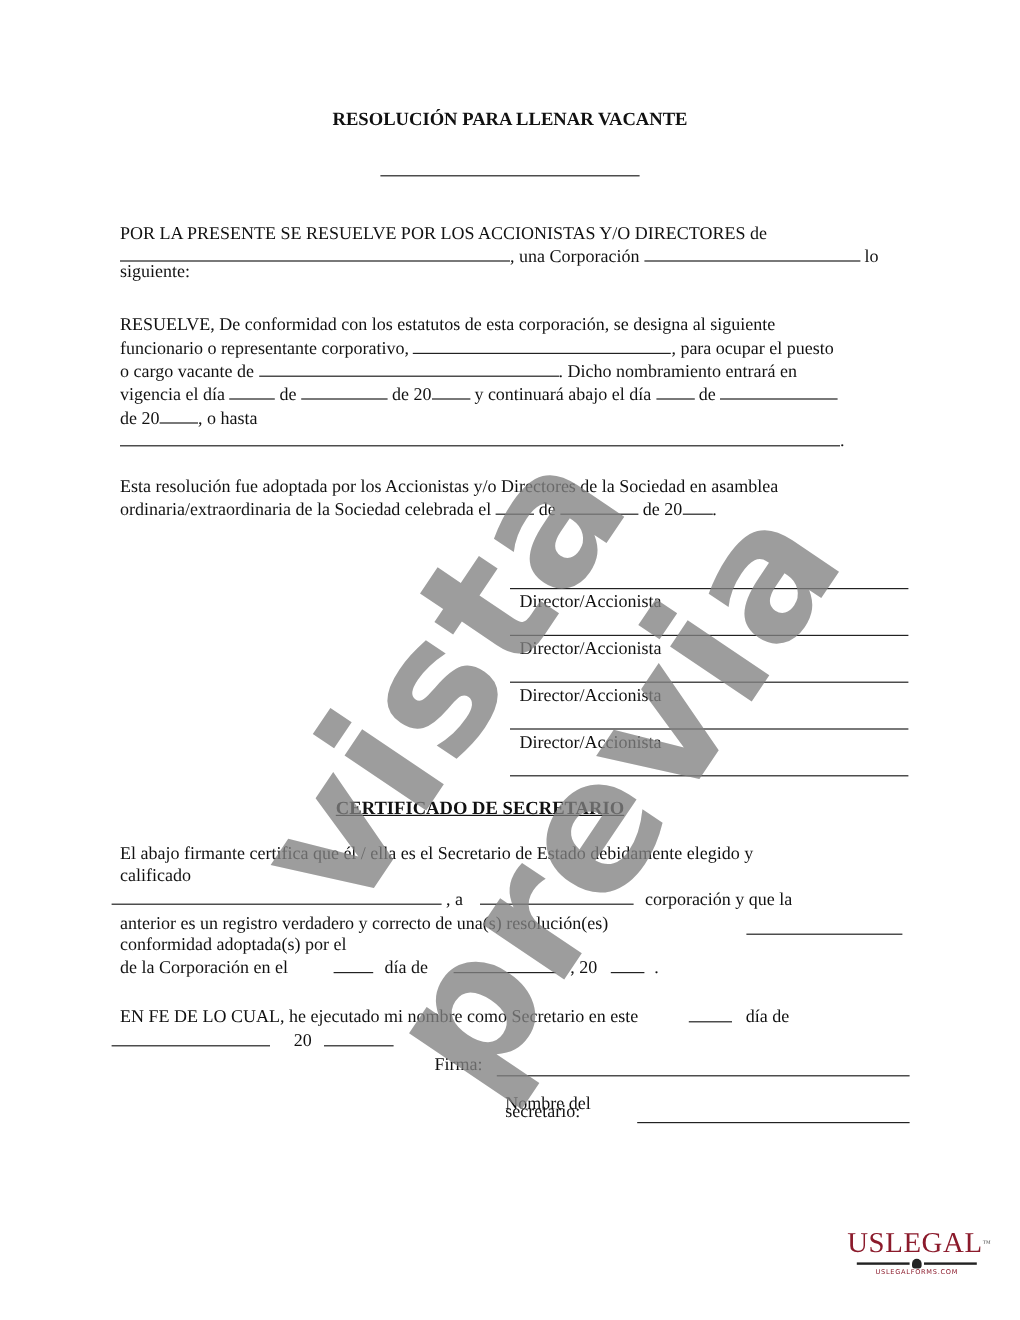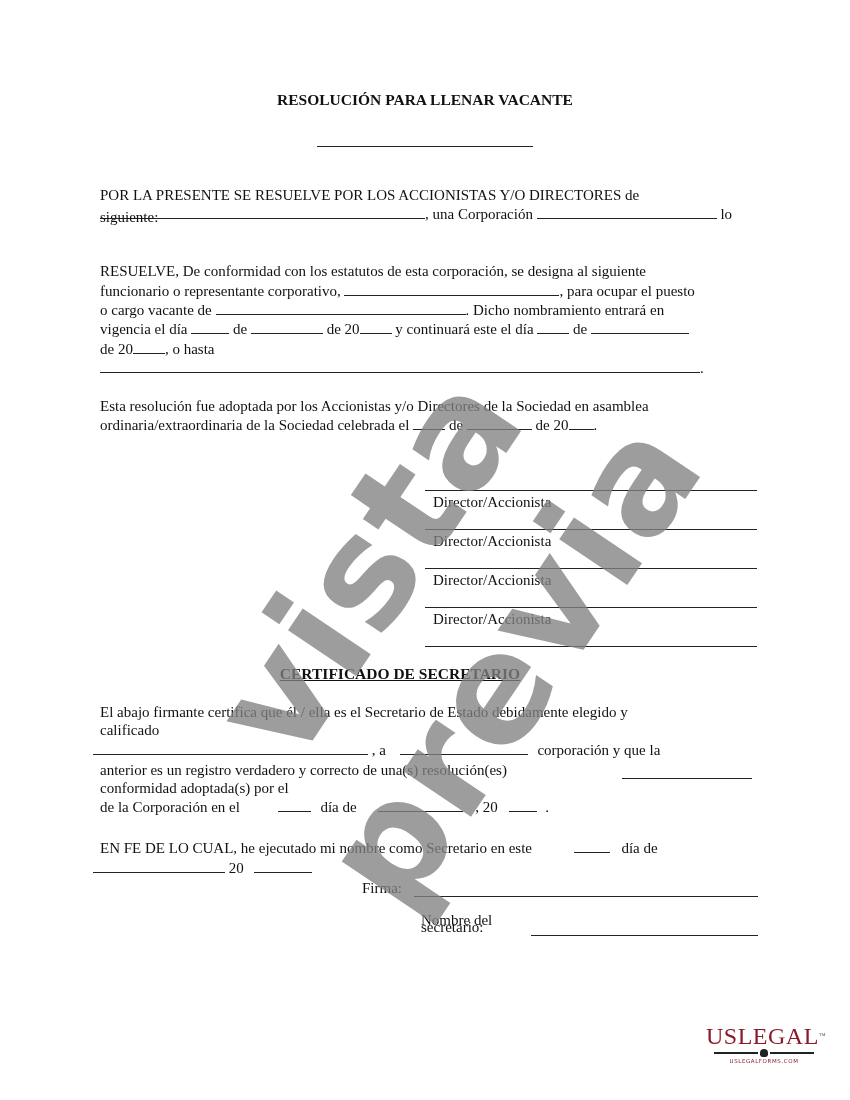--- a/index.html
+++ b/index.html
@@ -28,38 +28,38 @@
 
 <div class="abs title" style="left:0; width:850px; text-align:center; top:90px;">RESOLUCIÓN PARA LLENAR VACANTE</div>
 <div class="hline" style="left:317px; width:216px; top:146px;"></div>
 
 <div class="abs" style="left:100px; top:186px;">POR LA PRESENTE SE RESUELVE POR LOS ACCIONISTAS Y/O DIRECTORES de</div>
 <div class="abs" style="left:100px; top:205px;">
   <span class="u" style="width:325px;"></span><span>, una Corporación</span>
   <span class="u" style="width:180px;"></span>
   <span>lo</span>
 </div>
-<div class="abs" style="left:100px; top:208px;">siguiente:</div>
+<div class="abs" style="left:100px; top:218px;">siguiente:</div>
 
 <div class="abs" style="left:100px; top:262px;">RESUELVE, De conformidad con los estatutos de esta corporación, se designa al siguiente</div>
 <div class="abs" style="left:100px; top:282px;">
   <span>funcionario o representante corporativo,</span>
   <span class="u" style="width:215px;"></span><span>, para ocupar el puesto</span>
 </div>
 <div class="abs" style="left:100px; top:301px;">
   <span>o cargo vacante de</span>
   <span class="u" style="width:250px;"></span><span>. Dicho nombramiento entrará en</span>
 </div>
 <div class="abs" style="left:100px; top:320px;">
   <span>vigencia el día</span>
   <span class="u" style="width:38px;"></span>
   <span>de</span>
   <span class="u" style="width:72px;"></span>
   <span>de 20</span><span class="u" style="width:32px;"></span>
-  <span>y continuará este el día</span>
+  <span>y continuará abajo el día</span>
   <span class="u" style="width:32px;"></span>
   <span>de</span>
   <span class="u" style="width:98px;"></span>
 </div>
 <div class="abs" style="left:100px; top:340px;">
   <span>de 20</span><span class="u" style="width:32px;"></span><span>, o hasta</span>
 </div>
 <div class="abs" style="left:100px; top:359px;">
   <span class="u" style="width:600px;"></span><span>.</span>
 </div>
@@ -105,21 +105,21 @@
   <span style="margin-left:4px;">.</span>
 </div>
 
 <div class="abs" style="left:100px; top:839px;">
   <span>EN FE DE LO CUAL, he ejecutado mi nombre como Secretario en este</span>
   <span class="u" style="width:36px; margin-left:38px;"></span>
   <span style="margin-left:8px;">día de</span>
 </div>
 <div class="abs" style="left:93px; top:859px;">
   <span class="u" style="width:132px;"></span>
-  <span style="margin-left:0;">20</span>
+  <span style="margin-left:16px;">20</span>
   <span class="u" style="width:58px; margin-left:6px;"></span>
 </div>
 
 <div class="abs" style="left:362px; top:879px;">Firma:</div>
 <div class="hline" style="left:414px; width:344px; top:896px;"></div>
 <div class="abs" style="left:421px; top:899px;margin-top:12px;">Nombre del</div>
 <div class="abs" style="left:421px; top:918px;">secretario:</div>
 <div class="hline" style="left:531px; width:227px; top:935px;"></div>
 
 <div class="watermark">vista previa</div>

